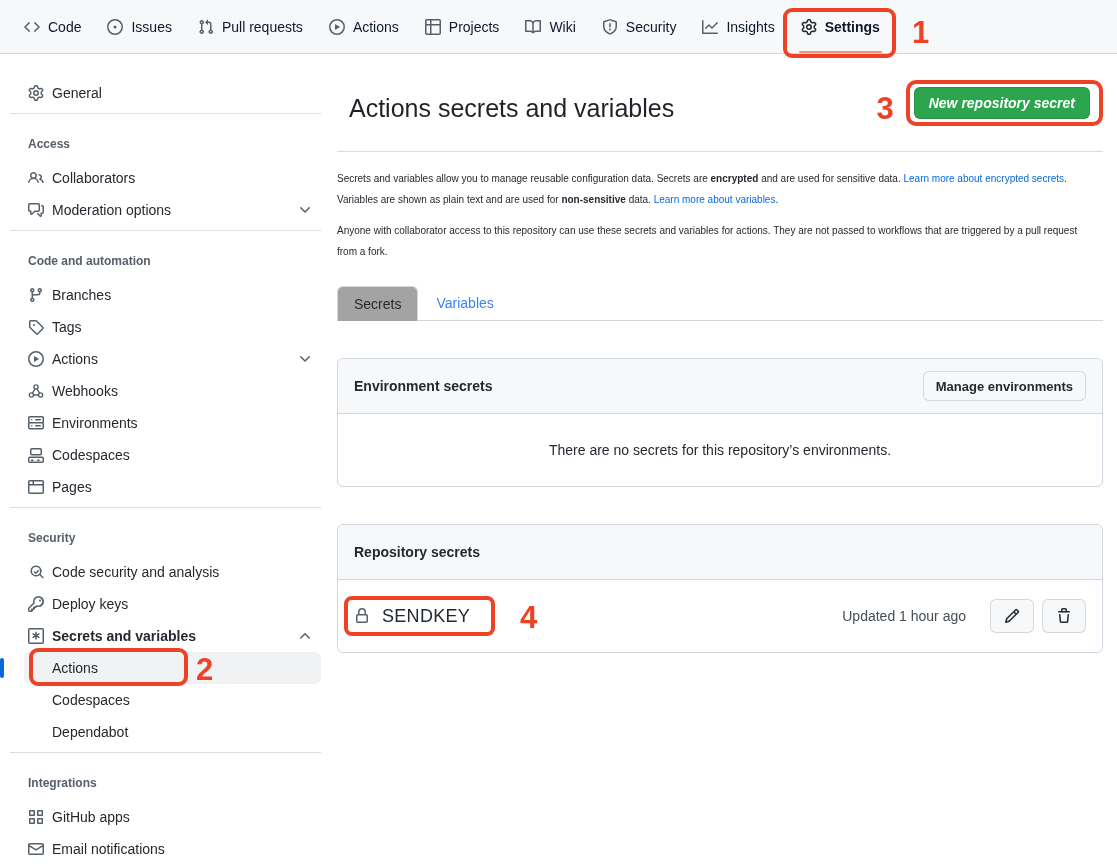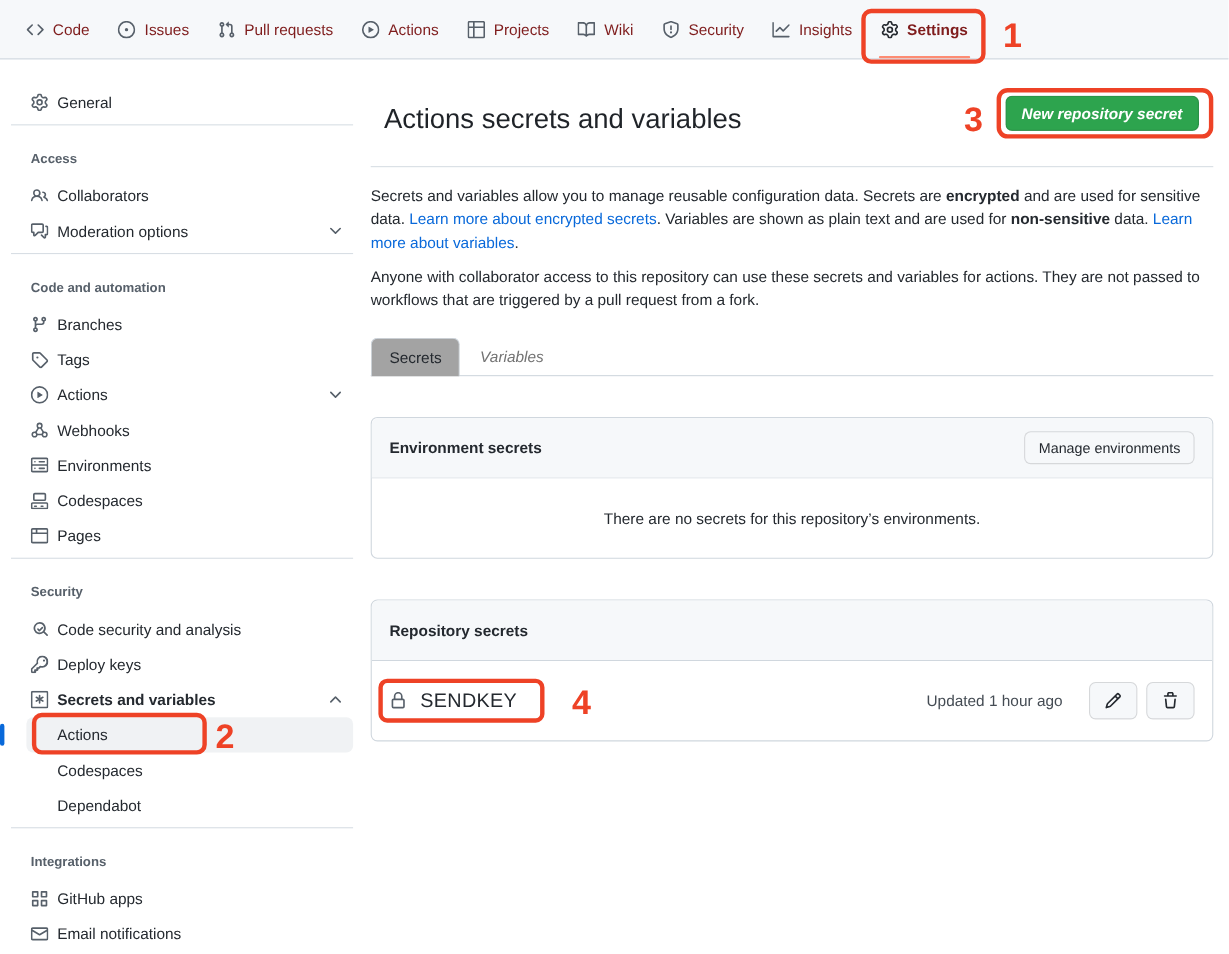--- a/index.html
+++ b/index.html
@@ -11,21 +11,21 @@
   }
   svg.icon { display:block; flex:none; }
 
   
   .topnav {
     height:53px; background:#f6f8fa; border-bottom:1px solid #d0d7de;
     display:flex; align-items:stretch; padding:0 0 0 16px;
   }
   .nav-item {
     position:relative; display:flex; align-items:center; gap:8px;
-    padding:0 8px; margin-right:10px; font-size:14px; color:#7f1d1d; cursor:pointer;
+    padding:0 8px; margin-right:10px; font-size:14px; color:#0f172a; cursor:pointer;
   }
   .nav-item svg { color:#57606a; }
   .nav-item.active { font-weight:700; }
   .nav-item.active svg { color:#24292f; }
   .nav-underline {
     position:absolute; left:6px; right:6px; bottom:0; height:2px;
     background:#fd8c73; border-radius:3px;
   }
 
   
@@ -59,43 +59,43 @@
     display:flex; justify-content:space-between; align-items:flex-start;
     padding-bottom:15px; border-bottom:1px solid #d8dee4;
   }
   .page-title { margin:12px; font-size:25px; line-height:32px; font-weight:400; color:#1f2328; }
   .head-right { display:flex; align-items:center; }
   .btn-primary {
     display:inline-flex; align-items:center; height:30px; padding:0 14px;
     background:#2da44e; color:#ffffff; font-size:14px; font-weight:600;
     border:1px solid rgba(31,35,40,0.15); border-radius:6px; cursor:pointer;font-style:italic;
   }
-  .desc { margin:16px 0 0; font-size:14px; line-height:21px; color:#24292f; max-width:756px; }
+  .desc { margin:16px 0 0; font-size:10px; line-height:21px; color:#24292f; max-width:756px; }
   .desc + .desc { margin-top:10px; }
   .desc b { font-weight:700; }
   .link { color:#0969da; text-decoration:none; cursor:pointer; }
 
   .tabs { display:flex; align-items:flex-end; margin-top:24px; border-bottom:1px solid #d0d7de; }
   .tab { padding:9px 16px; font-size:14px; cursor:pointer; }
   .tab.active {
     background:#a3a3a3; color:#24292f; border:1px solid #d0d7de; border-bottom:none;
     border-radius:6px 6px 0 0; margin-bottom:-1px;
   }
-  .tab.inactive { color:#737373; margin-left:2px;font-style:italic; }
+  .tab.inactive { color:#3b82f6; margin-left:2px; }
 
   .panel { margin-top:37px; border:1px solid #d0d7de; border-radius:6px; }
   .panel-head {
     display:flex; justify-content:space-between; align-items:center;
     background:#f6f8fa; border-bottom:1px solid #d0d7de; border-radius:6px 6px 0 0;
     padding:12px 16px; min-height:30px;
   }
   .panel-title { font-size:14px; font-weight:700; color:#24292f; }
   .btn-secondary {
     display:inline-flex; align-items:center; height:28px; padding:0 12px;
-    background:#f6f8fa; color:#24292f; font-size:13px; font-weight:400;
+    background:#f6f8fa; color:#24292f; font-size:13px; font-weight:700;
     border:1px solid rgba(31,35,40,0.15); border-radius:6px; cursor:pointer;
   }
   .empty-msg { padding:28px 16px; text-align:center; font-size:14px; color:#24292f; }
 
   .secret-row { display:flex; align-items:center; justify-content:space-between; padding:19px 16px; }
   .secret-name-wrap { position:relative; display:flex; align-items:center; gap:12px; height:20px; }
   .secret-name-wrap svg { color:#57606a; }
   .secret-name { font-size:18px; color:#24292f; letter-spacing:0.3px; }
   .secret-meta { display:flex; align-items:center; gap:24px; }
   .updated { font-size:14px; color:#454c54; }

